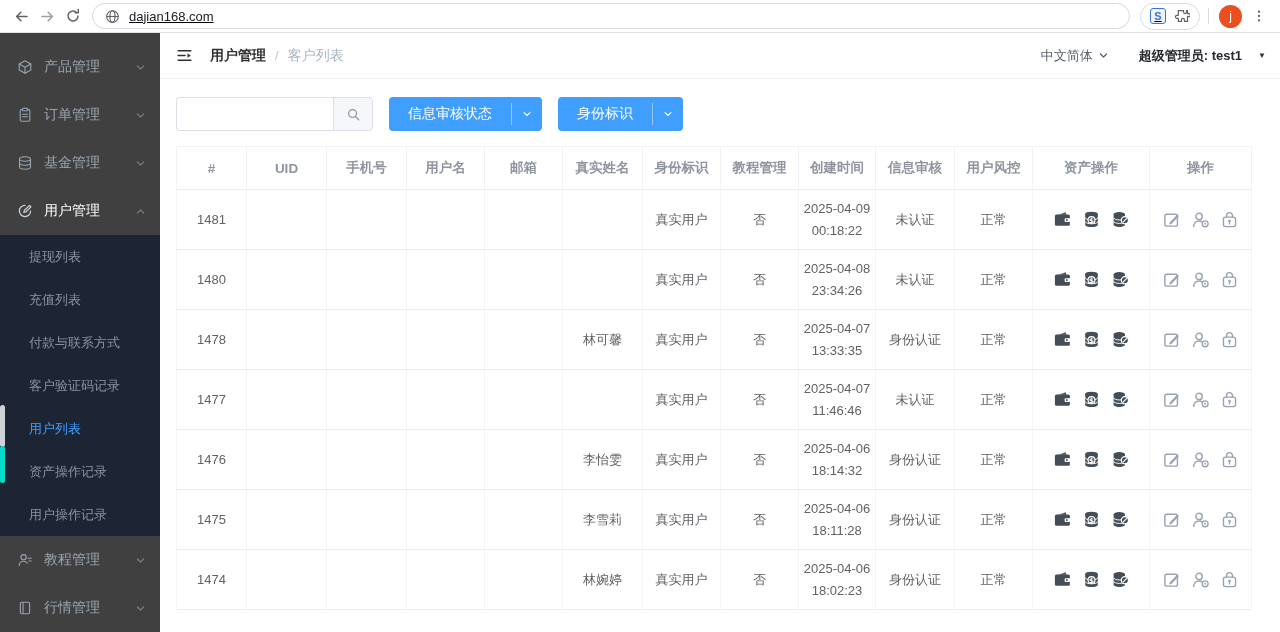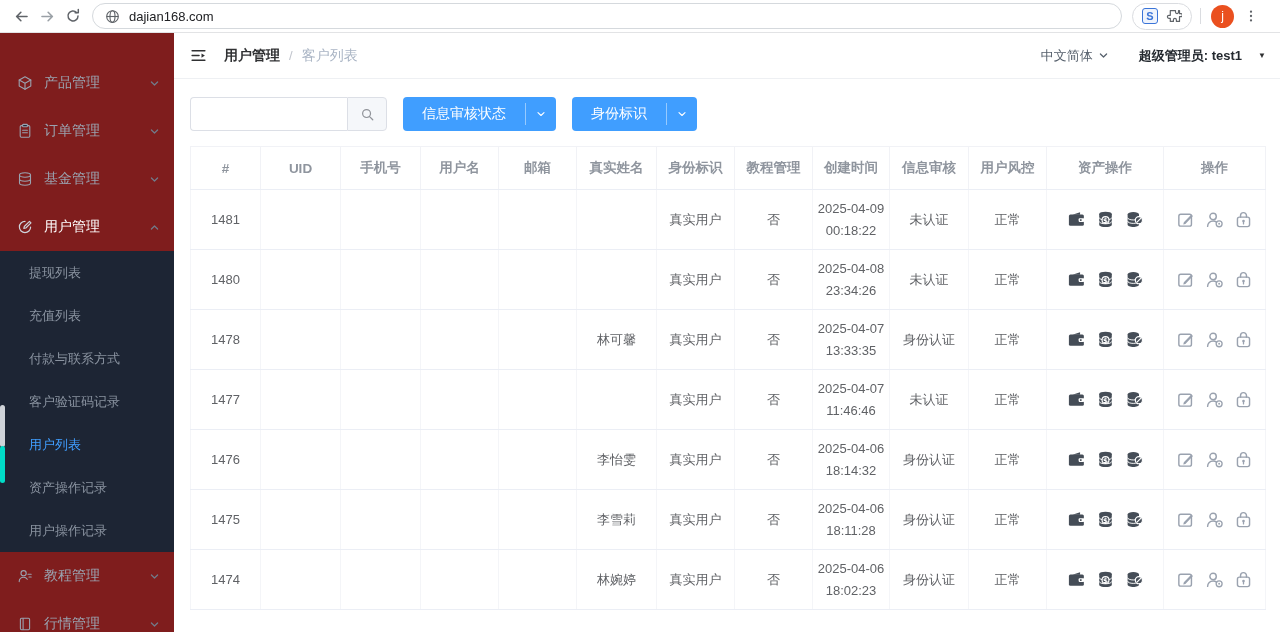--- a/index.html
+++ b/index.html
@@ -1,40 +1,40 @@
 <!DOCTYPE html>
 <html><head>
 <meta charset="utf-8">
 <style>
   * { margin:0; padding:0; box-sizing:border-box; }
   html,body { width:1280px; height:632px; overflow:hidden; background:#fff;
     font-family:"Liberation Sans","DejaVu Sans",sans-serif; }
 
   
   .chrome { height:33px; background:#fff; border-bottom:1px solid #e2e3e5;
-    display:flex; align-items:center; padding:0 22px 0 8px; }
+    display:flex; align-items:center; padding:0 14px 0 8px;text-decoration:underline; }
   .cicon { width:26px; height:26px; display:flex; align-items:center; justify-content:center;
     border-radius:50%; flex-shrink:0; cursor:pointer; }
   .addr { flex:1; height:26px; border:1px solid #d5d9dd; border-radius:14px; background:#fff;
     display:flex; align-items:center; padding:0 12px; gap:9px; margin:0 10px 0 6px; }
   .url { font-size:13px; color:#202124; }
   .ext-pill { display:flex; align-items:center; gap:8px; border:1px solid #dadce0;
     border-radius:14px; height:27px; padding:0 9px; margin-right:8px; }
   .s-badge { width:16px; height:16px; border:1.5px solid #3a74d8; border-radius:3px;
     color:#3a74d8; font-size:11px; font-weight:bold; display:flex; align-items:center;
     justify-content:center; background:#eef3fc; }
   .vsep { width:1px; height:16px; background:#dadce0; margin-right:10px; }
   .avatar { width:23px; height:23px; border-radius:50%; background:#ea501f; color:#fff;
     font-size:12px; display:flex; align-items:center; justify-content:center; margin-right:10px; }
   .kebab { width:14px; display:flex; align-items:center; justify-content:center; }
 
   
   .app { display:flex; height:599px; }
-  .sidebar { width:174px; flex-shrink:0; background:#7f1d1d; position:relative; overflow:hidden;
-    padding-top:26px; }
+  .sidebar { width:160px; flex-shrink:0; background:#404040; position:relative; overflow:hidden;
+    padding-top:10px; }
   .mitem { height:48px; display:flex; align-items:center; gap:11px; padding:0 14px 0 17px;
     font-size:14px; color:#9aa3b0; cursor:pointer; }
   .mitem .lbl { flex:1; }
   .mitem.open { color:#fff; }
   .mitem.open .micon { color:#cfd5dd; }
   .micon { display:flex; align-items:center; }
   .chev { color:#717b8a; display:flex; }
   .sub { background:#1d2534; }
   .sitem { height:43px; display:flex; align-items:center; padding-left:29px; font-size:13px;
     color:#8a93a0; cursor:pointer; }

